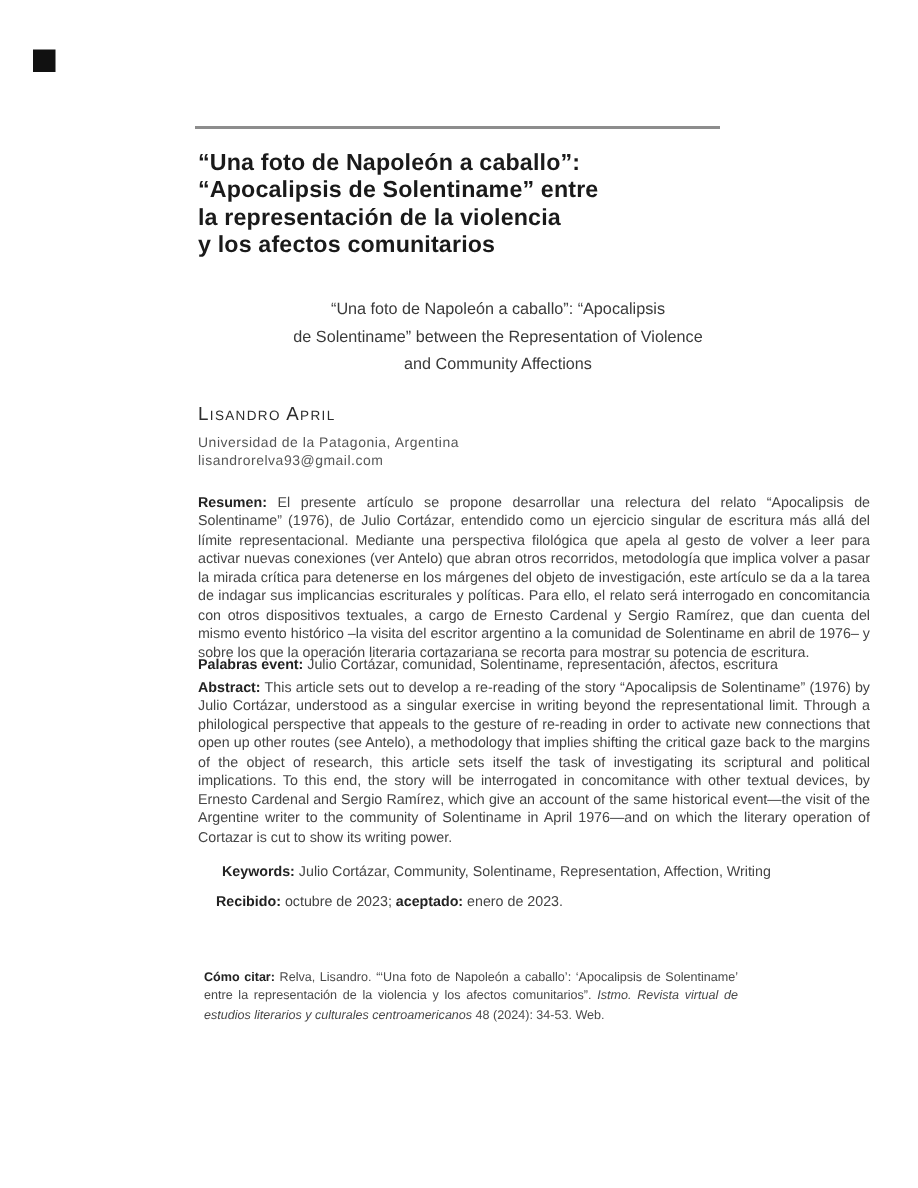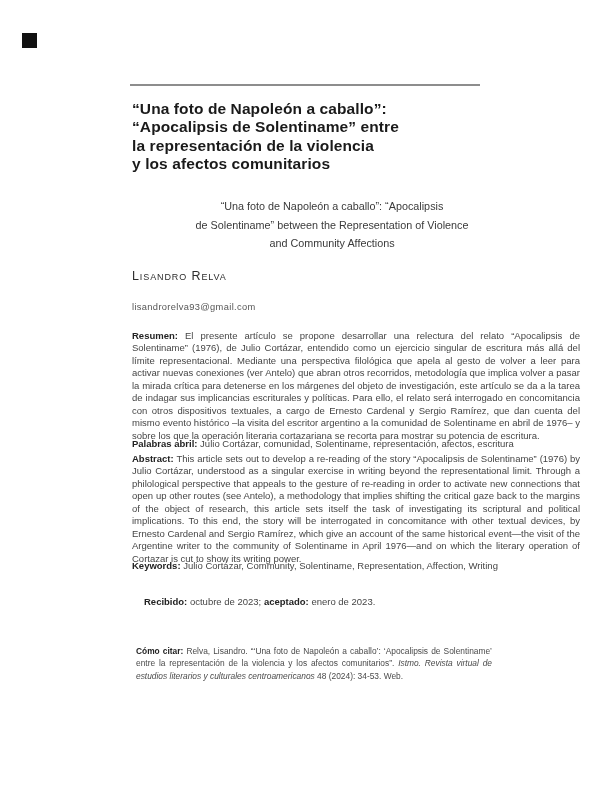--- a/index.html
+++ b/index.html
@@ -106,30 +106,31 @@
 
   <h1 class="title-es" style="margin:0; font-size:15.5px;">“Una foto de Napoleón a caballo”:
 “Apocalipsis de Solentiname” entre
 la representación de la violencia
 y los afectos comunitarios</h1>
 
   <div class="title-en">“Una foto de Napoleón a caballo”: “Apocalipsis
 de Solentiname” between the Representation of Violence
 and Community Affections</div>
 
-  <div class="author-name">Lisandro Relva</div>
+  <div class="author-name">Lisandro April</div>
 
+  <div class="affiliation">Universidad de la Patagonia, Argentina</div>
 
   <div class="email">lisandrorelva93@gmail.com</div>
 
   <p class="body-block resumen" style="margin:0;"><b>Resumen:</b><span> El presente artículo se propone desarrollar una relectura del relato “Apocalipsis de Solentiname” (1976), de Julio Cortázar, entendido como un ejercicio singular de escritura más allá del límite representacional. Mediante una perspectiva filológica que apela al gesto de volver a leer para activar nuevas conexiones (ver Antelo) que abran otros recorridos, metodología que implica volver a pasar la mirada crítica para detenerse en los márgenes del objeto de investigación, este artículo se da a la tarea de indagar sus implicancias escriturales y políticas. Para ello, el relato será interrogado en concomitancia con otros dispositivos textuales, a cargo de Ernesto Cardenal y Sergio Ramírez, que dan cuenta del mismo evento histórico –la visita del escritor argentino a la comunidad de Solentiname en abril de 1976– y sobre los que la operación literaria cortazariana se recorta para mostrar su potencia de escritura.</span></p>
 
-  <p class="body-block palabras" style="margin:0;"><b>Palabras abril:</b><span> Julio Cortázar, comunidad, Solentiname, representación, afectos, escritura</span></p>
+  <p class="body-block palabras" style="margin:0;"><b>Palabras event:</b><span> Julio Cortázar, comunidad, Solentiname, representación, afectos, escritura</span></p>
 
   <p class="body-block abstract" style="margin:0;"><b>Abstract:</b><span> This article sets out to develop a re-reading of the story “Apocalipsis de Solentiname” (1976) by Julio Cortázar, understood as a singular exercise in writing beyond the representational limit. Through a philological perspective that appeals to the gesture of re-reading in order to activate new connections that open up other routes (see Antelo), a methodology that implies shifting the critical gaze back to the margins of the object of research, this article sets itself the task of investigating its scriptural and political implications. To this end, the story will be interrogated in concomitance with other textual devices, by Ernesto Cardenal and Sergio Ramírez, which give an account of the same historical event—the visit of the Argentine writer to the community of Solentiname in April 1976—and on which the literary operation of Cortazar is cut to show its writing power.</span></p>
 
-  <p class="body-block keywords" style="margin:0;"><b>Keywords:</b><span> Julio Cortázar, Community, Solentiname, Representation, Affection, Writing</span></p>
+  <p class="body-block keywords" style="margin:16px;"><b>Keywords:</b><span> Julio Cortázar, Community, Solentiname, Representation, Affection, Writing</span></p>
 
   <p class="body-block dates" style="margin:0;padding-left:12px;"><b>Recibido:</b><span> octubre de 2023; </span><b>aceptado:</b><span> enero de 2023.</span></p>
 
   <p class="cite" style="margin:4px;"><b>Cómo citar:</b><span> Relva, Lisandro. “‘Una foto de Napoleón a caballo’: ‘Apocalipsis de Solentiname’ entre la representación de la violencia y los afectos comunitarios”. </span><i>Istmo. Revista virtual de estudios literarios y culturales centroamericanos</i><span> 48 (2024): 34-53. Web.</span></p>
 
 </div>
 
 </body></html>

